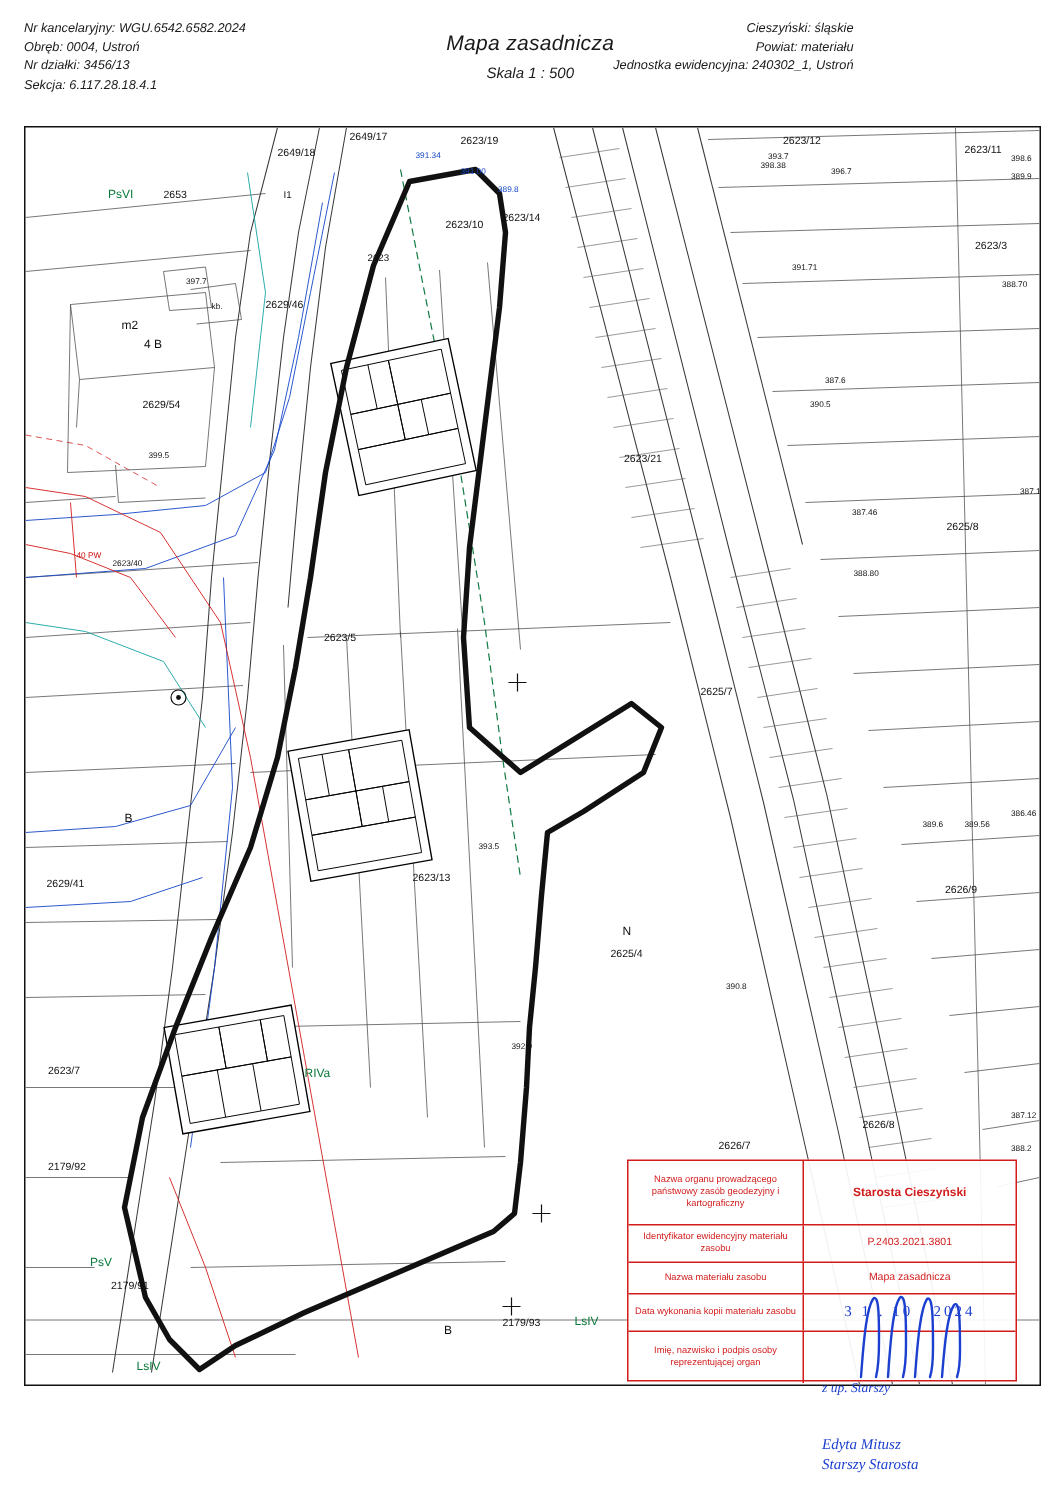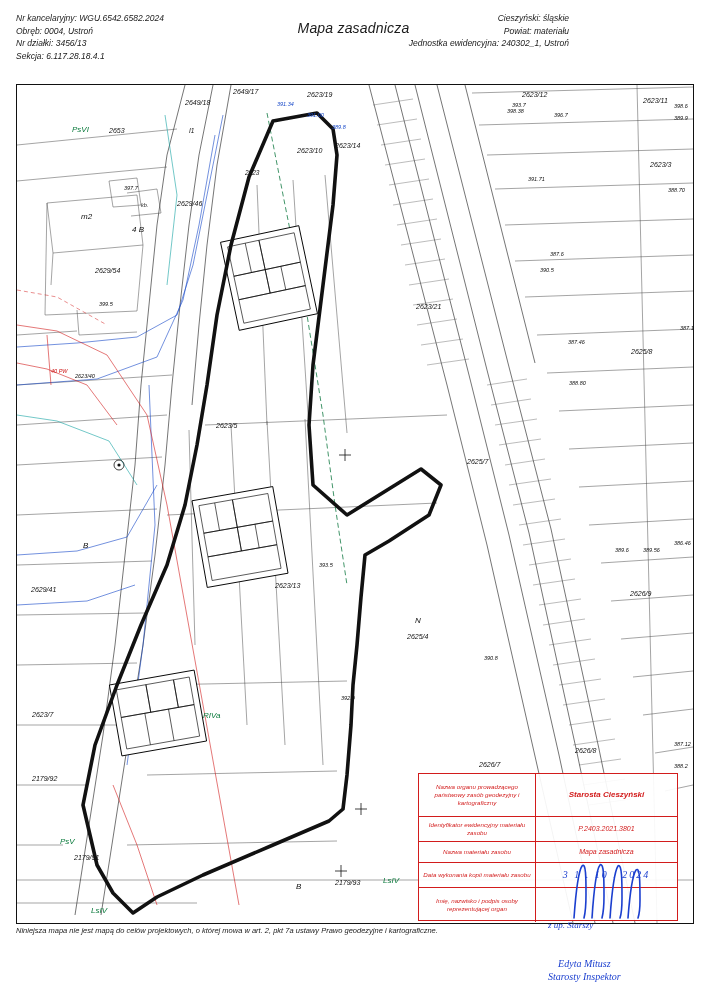--- a/index.html
+++ b/index.html
@@ -19,21 +19,21 @@
   .hdr-right{position:absolute;right:14px;top:12px;font-size:8.5px;font-style:italic;line-height:12.5px;text-align:right;}
   .hdr-center{position:absolute;left:0;top:20px;width:707px;text-align:center;}
   .hdr-title{font-size:14px;font-style:italic;letter-spacing:.2px;}
   .hdr-scale{font-size:10px;font-style:italic;margin-top:8px;}
 
   
   .map-frame{
     position:absolute;left:16px;top:84px;width:676px;height:838px;
     border:1px solid #111;background:#fff;overflow:hidden;
   }
-  .map-canvas{position:absolute;inset:0;font-style:italic;}
+  .map-canvas{position:absolute;inset:0;}
   svg.lay{position:absolute;inset:0;width:100%;height:100%;}
 
   
   .lbl{position:absolute;font-size:6.5px;line-height:7px;white-space:nowrap;color:#111;}
   .lbl.sm{font-size:5.5px;}
   .lbl.parcel{font-size:7px;}
   .lbl.big{font-size:8px;}
   .lbl.grn{color:#0a7a3c;}
   .lbl.blu{color:#1446c8;}
   .lbl.red{color:#cc1111;}
@@ -57,37 +57,38 @@
   .stamp .r4{height:24px;}
   .stamp .r5{height:34px;}
   .stamp .org{font-size:8px;font-weight:bold;}
   .stamp .idv{font-size:7px;}
   .stamp .mat{font-size:7px;}
   .stamp .date{font-size:10px;letter-spacing:2px;color:#1b3fcf;font-family:"Liberation Serif",serif;}
 
   
   .sig{position:absolute;color:#1b3fcf;font-family:"Liberation Serif",serif;}
   .sig1{left:548px;top:920px;font-size:9px;font-style:italic;}
-  .sig2{left:548px;top:957px;font-size:10px;font-style:italic;line-height:13px;text-align:center;}
+  .sig2{left:548px;top:957px;font-size:10px;font-style:italic;line-height:13px;}
   .scribble{position:absolute;left:566px;top:860px;width:90px;height:62px;}
 </style>
 </head>
 <body>
 
 <div class="page">
 
   <div class="hdr">
     <div class="hdr-left">
       <div>Nr kancelaryjny: WGU.6542.6582.2024</div>
       <div>Obręb: 0004, Ustroń</div>
       <div>Nr działki: 3456/13</div>
       <div>Sekcja: 6.117.28.18.4.1</div>
     </div>
     <div class="hdr-center">
       <div class="hdr-title">Mapa zasadnicza</div>
+      <div class="hdr-scale">Skala 1 : 500</div>
     </div>
     <div class="hdr-right">
       <div>Cieszyński: śląskie</div>
       <div>Powiat: materiału</div>
       <div>Jednostka ewidencyjna: 240302_1, Ustroń</div>
     </div>
   </div>
 
   <div class="map-frame">
     <div class="map-canvas">
@@ -323,21 +324,21 @@
         <div class="lbl parcel" style="left:462px;top:676px;">2626/7</div>
         <div class="lbl parcel" style="left:15px;top:626px;">2623/7</div>
         <div class="lbl parcel" style="left:15px;top:690px;">2179/92</div>
         <div class="lbl parcel" style="left:57px;top:769px;">2179/91</div>
         <div class="lbl parcel" style="left:318px;top:794px;">2179/93</div>
       </div>
 
       <div>
         <div class="lbl grn big" style="left:55px;top:41px;">PsVI</div>
         <div class="lbl big" style="left:64px;top:128px;">m2</div>
-        <div class="lbl big" style="left:79px;top:141px;margin-left:36px;">4 B</div>
+        <div class="lbl big" style="left:79px;top:141px;">4 B</div>
         <div class="lbl sm" style="left:124px;top:117px;">kb.</div>
         <div class="lbl sm" style="left:107px;top:100px;">397.7</div>
         <div class="lbl sm" style="left:82px;top:216px;">399.5</div>
         <div class="lbl" style="left:172px;top:42px;">I1</div>
         <div class="lbl sm blu" style="left:260px;top:16px;">391.34</div>
         <div class="lbl sm blu" style="left:290px;top:27px;">391.00</div>
         <div class="lbl sm blu" style="left:315px;top:39px;">389.8</div>
         <div class="lbl" style="left:228px;top:84px;">2623</div>
         <div class="lbl sm" style="left:495px;top:17px;">393.7</div>
         <div class="lbl sm" style="left:490px;top:23px;">398.38</div>
@@ -398,21 +399,20 @@
 
   <svg class="scribble" viewBox="0 0 90 62">
     <g fill="none" stroke="#1b3fcf" stroke-width="1.6" stroke-linecap="round">
       <path d="M8 58 C10 30 12 12 16 6 C20 2 20 18 20 34 C20 48 19 54 18 58"></path>
       <path d="M26 58 C28 28 30 10 34 5 C38 2 38 20 38 36 C38 48 37 54 36 58"></path>
       <path d="M44 58 C46 30 48 12 52 6 C56 3 56 22 56 38 C56 50 55 55 54 58"></path>
       <path d="M62 58 C64 32 66 16 70 10 C74 6 74 24 74 40 C74 50 73 55 72 58"></path>
     </g>
   </svg>
 
-  <div class="note">Niniejsza mapa nie jest mapą do celów projektowych, o której mowa w art. 2, pkt 7a ustawy Prawo geodezyjne i kartograficzne.</div>
 
   <div class="sig sig1">z up. Starszy</div>
   <div class="sig sig2">
     <div>Edyta Mitusz</div>
-    <div>Starosty Inspektor</div>
+    <div>Starszy Starosta</div>
   </div>
 
 </div>
 
 </body></html>

